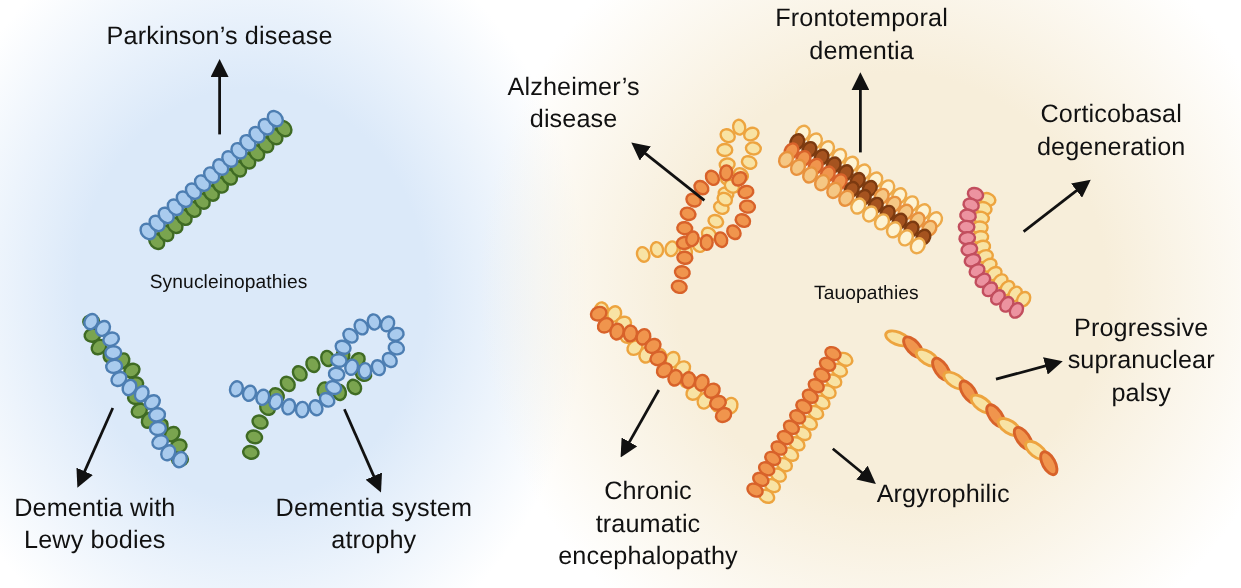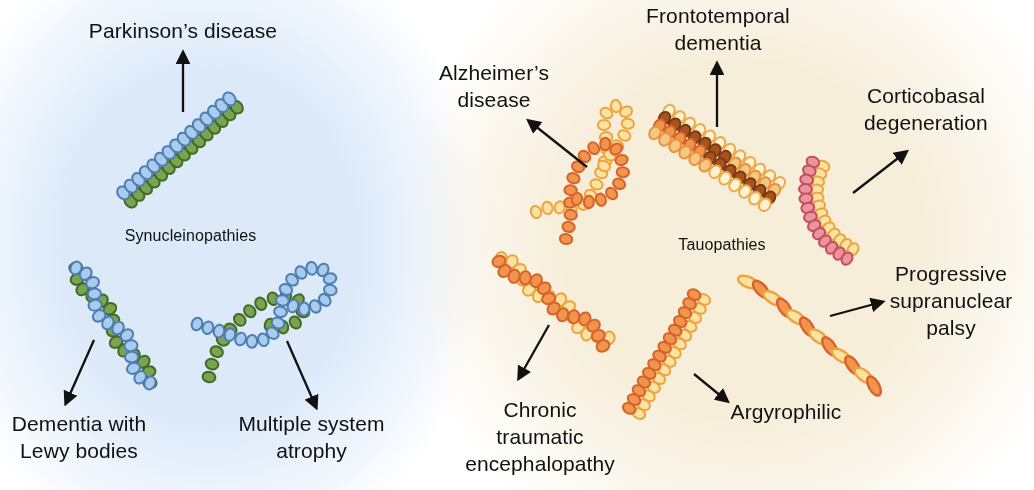--- a/index.html
+++ b/index.html
@@ -345,29 +345,29 @@
     <span>Parkinson’s disease</span>
   </div>
   <div class="lbl group-title" style="left:63px;top:222px;width:255px">
     <span>Synucleinopathies</span>
   </div>
   <div class="lbl" style="left:-2px;top:410px;width:162px">
     <span>Dementia with</span>
     <span>Lewy bodies</span>
   </div>
   <div class="lbl" style="left:219px;top:410px;width:185px">
-    <span>Multiple system</span>
+    <span>Dementia system</span>
     <span>atrophy</span>
   </div>
 
   <div class="lbl" style="left:616px;top:2px;width:204px">
     <span>Frontotemporal</span>
     <span>dementia</span>
   </div>
-  <div class="lbl" style="left:412px;top:59px;width:164px">
+  <div class="lbl" style="left:396px;top:59px;width:164px">
     <span>Alzheimer’s</span>
     <span>disease</span>
   </div>
   <div class="lbl" style="left:827px;top:82px;width:198px">
     <span>Corticobasal</span>
     <span>degeneration</span>
   </div>
   <div class="lbl group-title" style="left:622px;top:231px;width:200px">
     <span>Tauopathies</span>
   </div>

